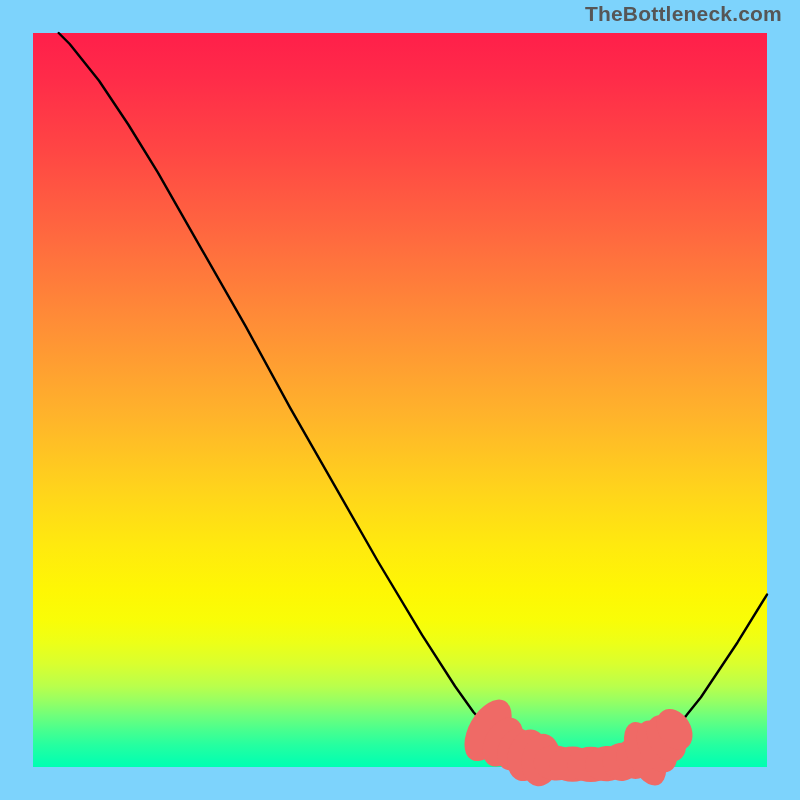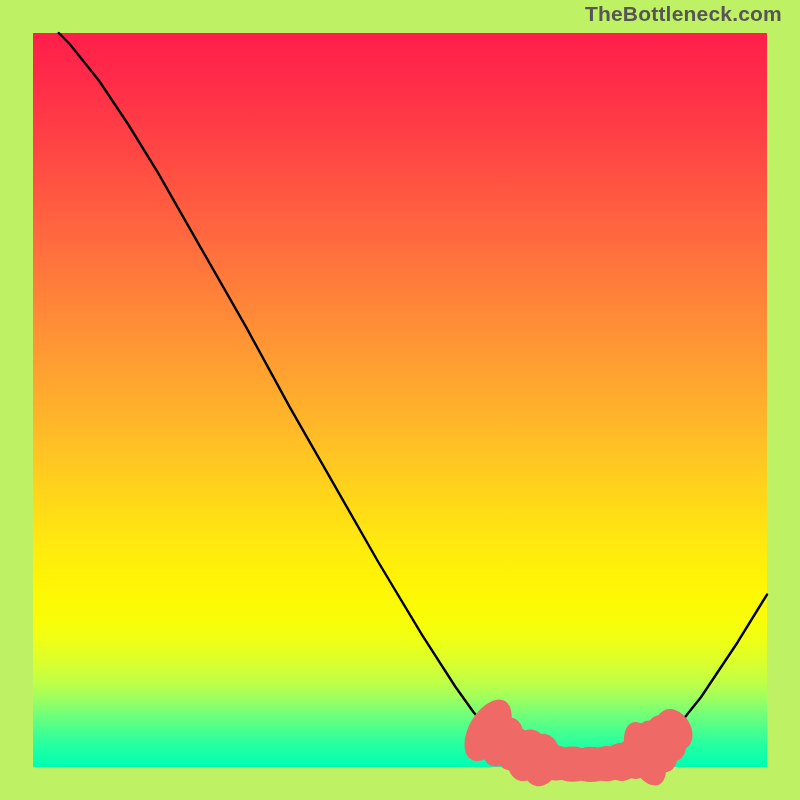--- a/index.html
+++ b/index.html
@@ -1,20 +1,20 @@
 <!DOCTYPE html>
 <html><head>
 <meta charset="utf-8">
 <style>
   * { margin: 0; padding: 0; box-sizing: border-box; }
   html, body { width: 800px; height: 800px; overflow: hidden; background: #000; }
   .outer {
     width: 800px;
     height: 800px;
-    background: #bef264;
+    background: #7dd3fc;
     position: relative;
   }
   .attribution {
     position: absolute;
     top: 2px;
     right: 18px;
     font-family: Arial, Helvetica, sans-serif;
     font-size: 21px;
     font-weight: bold;
     color: #565656;

